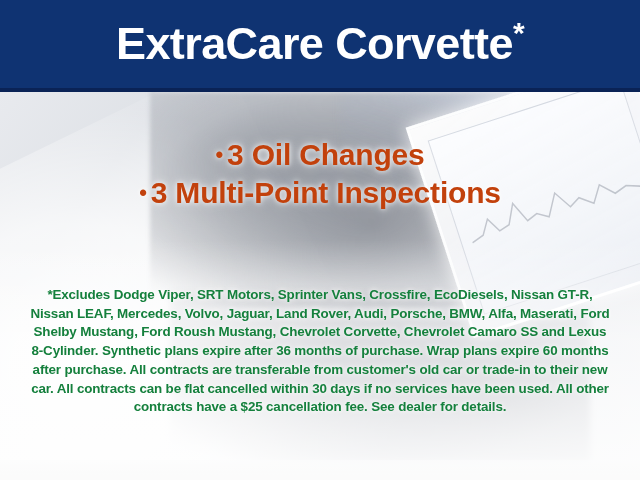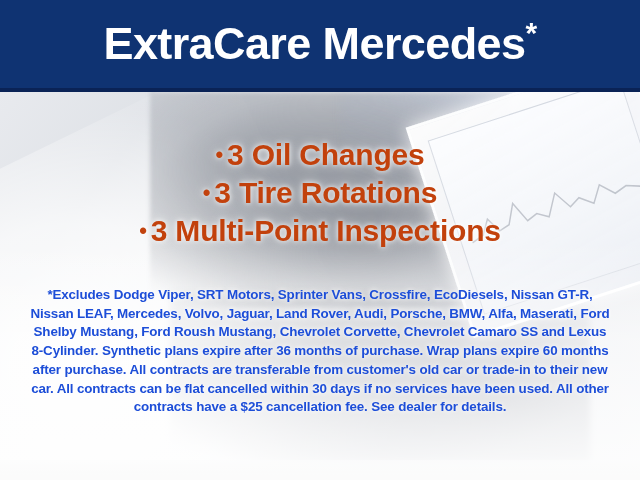--- a/index.html
+++ b/index.html
@@ -184,21 +184,21 @@
     margin-right: 4px;
   }
 
   
   .disclaimer {
     position: absolute;
     left: 30px;
     top: 286px;
     width: 580px;
     text-align: center;
-    color: #1d4ed8;
+    color: #15803d;
     font-size: 13.4px;
     font-weight: bold;
     line-height: 18.7px;
     letter-spacing: -0.15px;
     text-shadow: 0 0 4px rgba(255,255,255,0.9), 0 0 9px rgba(255,255,255,0.75);
     z-index: 4;
   }
 </style>
 </head>
 <body>
@@ -217,24 +217,23 @@
             <polyline points="0,34 14,30 24,16 33,31 45,28 56,9 66,30 78,26 90,33 104,12 116,30 128,24 142,34 154,18 168,31 182,27 200,33" fill="none" stroke="#51596b" stroke-width="1.6"></polyline>
           </svg>
         </div>
       </div>
     </div>
 
     <div class="bg-footer-strip"></div>
   </div>
 
   <div class="header">
-    <div class="header-title"><span>ExtraCare Mercedes</span><span class="asterisk">*</span></div>
+    <div class="header-title"><span>ExtraCare Corvette</span><span class="asterisk">*</span></div>
   </div>
 
   <div class="benefits">
     <div class="benefit"><span class="dot">•</span><span>3 Oil Changes</span></div>
-    <div class="benefit"><span class="dot">•</span><span>3 Tire Rotations</span></div>
     <div class="benefit"><span class="dot">•</span><span>3 Multi-Point Inspections</span></div>
   </div>
 
   <div class="disclaimer">*Excludes Dodge Viper, SRT Motors, Sprinter Vans, Crossfire, EcoDiesels, Nissan GT-R, Nissan LEAF, Mercedes, Volvo, Jaguar, Land Rover, Audi, Porsche, BMW, Alfa, Maserati, Ford Shelby Mustang, Ford Roush Mustang, Chevrolet Corvette, Chevrolet Camaro SS and Lexus 8-Cylinder. Synthetic plans expire after 36 months of purchase. Wrap plans expire 60 months after purchase. All contracts are transferable from customer's old car or trade-in to their new car. All contracts can be flat cancelled within 30 days if no services have been used. All other contracts have a $25 cancellation fee. See dealer for details.</div>
 
 </div>
 
 </body></html>

